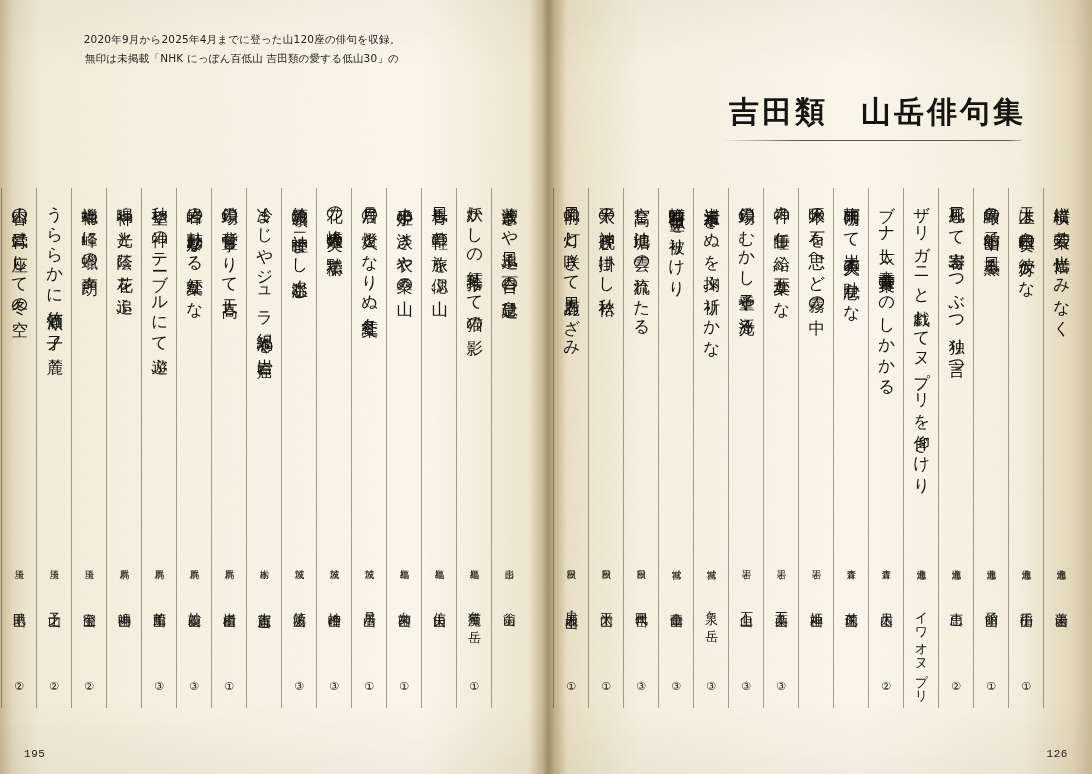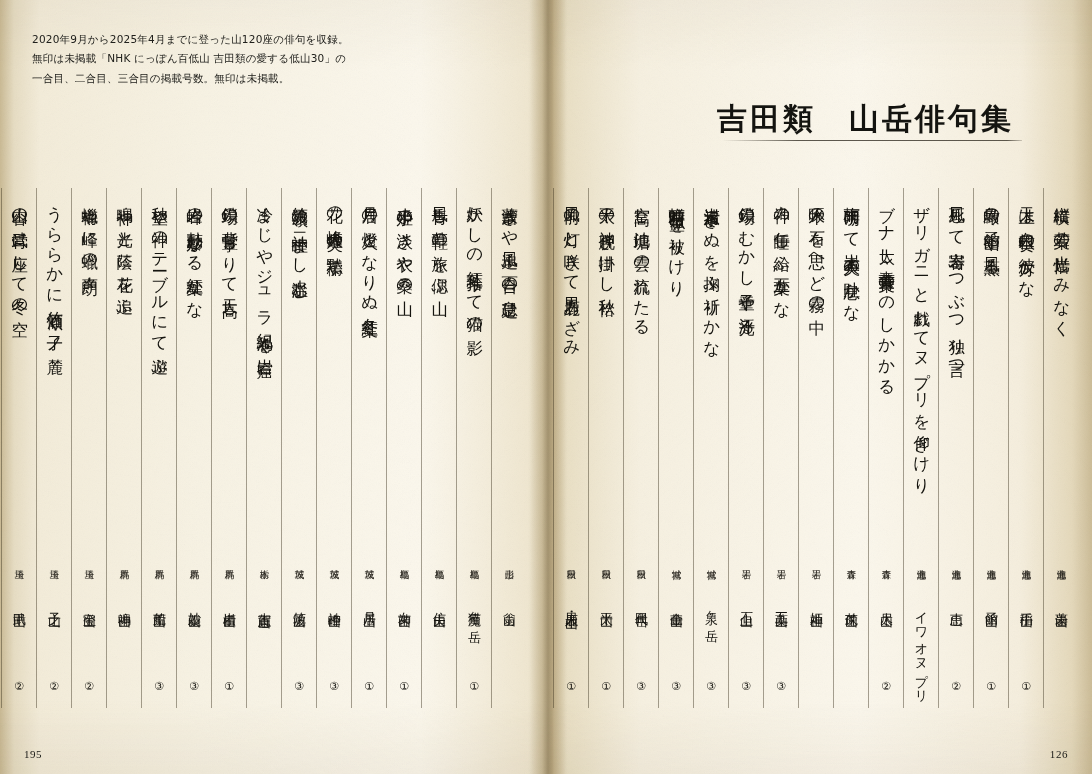--- a/index.html
+++ b/index.html
@@ -52,35 +52,35 @@
   .note {
     position: absolute;
     left: 32px;
     top: 30px;
     width: 420px;
     font-size: 10.5px;
     line-height: 1.85;
     color: #20201c;
     font-family: "DejaVu Sans", "Liberation Sans", sans-serif;
     letter-spacing: 0.02em;
+    text-align: center;
   }
   .note div { white-space: nowrap; }
 
   
   .title {
     position: absolute;
-    right: 78px;
+    right: 66px;
     top: 92px;
     font-size: 30px;
     letter-spacing: 0.10em;
     color: #141410;
     font-family: "DejaVu Serif", "Liberation Serif", serif;
     font-weight: 600;
     white-space: nowrap;
-    margin-top: 7px;
   }
   .title-rule {
     position: absolute;
     right: 70px;
     top: 140px;
     width: 300px;
     height: 1px;
     background: linear-gradient(90deg, rgba(40,35,25,0), rgba(40,35,25,0.75) 25%, rgba(40,35,25,0.75) 95%, rgba(40,35,25,0.2));
   }
 
@@ -149,21 +149,21 @@
     font-size: 11px;
     color: #15140f;
     font-family: "DejaVu Sans", "Liberation Sans", sans-serif;
   }
 
   
   .folio {
     position: absolute;
     bottom: 14px;
     font-size: 11px;
-    font-family: Liberation Serif, serif;
+    font-family: Liberation Mono, monospace;
     color: #20201c;
     letter-spacing: 0.05em;
   }
   .folio-left { left: 24px; }
   .folio-right { right: 24px; }
 
   .gutter {
     position: absolute;
     top: 0;
     left: 528px;
@@ -189,21 +189,20 @@
       <feColorMatrix type="saturate" values="0"></feColorMatrix>
     </filter>
     <rect width="1092" height="774" filter="url(#n)" opacity="0.5"></rect>
   </svg>
 
   <div class="gutter"></div>
 
   <div class="note">
     <div>2020年9月から2025年4月までに登った山120座の俳句を収録。</div>
     <div>無印は未掲載「NHK にっぽん百低山 吉田類の愛する低山30」の</div>
-    <div>一合目、二合目、三合目の掲載号数。無印は未掲載。</div>
   </div>
 
   <div class="title">吉田類　山岳俳句集</div>
   <div class="title-rule"></div>
 
   <div class="page page-right" id="page-right">
       <div class="col">
         <div class="haiku">縦横に若葉の光惜しみなく</div>
         <div class="pref">北海道</div>
         <div class="mtn">藻岩山</div>

